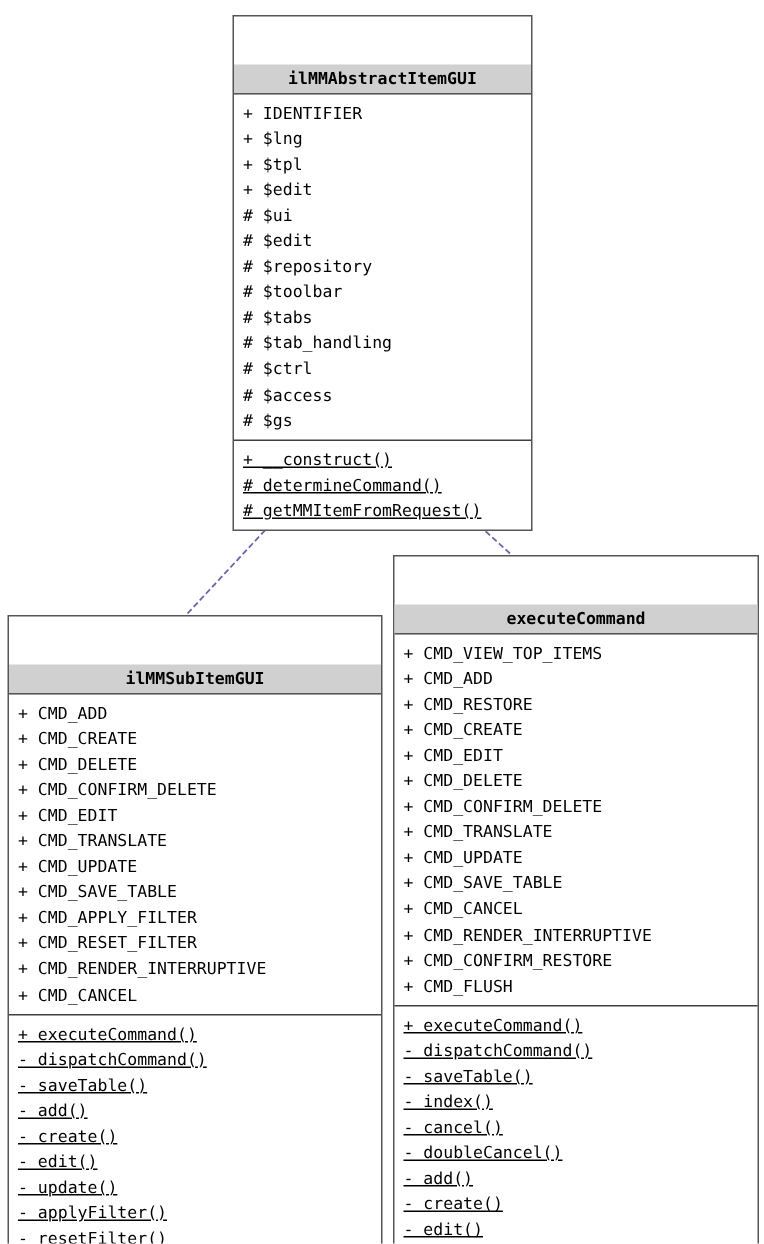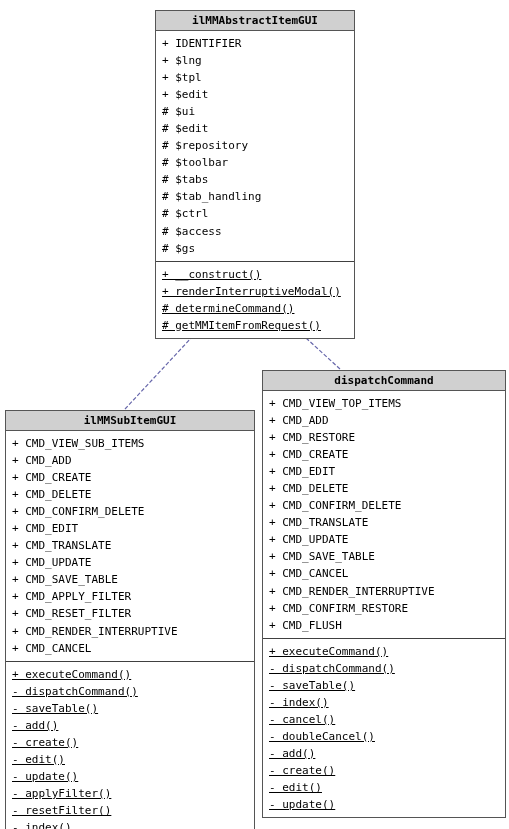--- a/index.html
+++ b/index.html
@@ -26,20 +26,21 @@
       background: #fff;
     }
 
     .uml-box .box-title {
       background: #d0d0d0;
       border-bottom: 1px solid #555;
       text-align: center;
       padding: 3px 5px;
       font-weight: bold;
       font-size: 11px;
+      margin-top: 32px;
     }
 
     .uml-box .box-section {
       border-bottom: 1px solid #404040;
       padding: 4px 6px;
       line-height: 1.55;
     }
 
     .uml-box .box-section:last-child {
       border-bottom: none;
@@ -90,30 +91,28 @@
       <p># $repository</p>
       <p># $toolbar</p>
       <p># $tabs</p>
       <p># $tab_handling</p>
       <p># $ctrl</p>
       <p># $access</p>
       <p># $gs</p>
     </div>
     <div class="box-section">
       <p>+ __construct()</p>
-      <p>+ renderInterruptiveModal()</p>
       <p># determineCommand()</p>
       <p># getMMItemFromRequest()</p>
     </div>
   </div>
 
   <div class="uml-box" style="left:5px; top:410px; width:250px;">
     <div class="box-title">ilMMSubItemGUI</div>
     <div class="box-section">
-      <p>+ CMD_VIEW_SUB_ITEMS</p>
       <p>+ CMD_ADD</p>
       <p>+ CMD_CREATE</p>
       <p>+ CMD_DELETE</p>
       <p>+ CMD_CONFIRM_DELETE</p>
       <p>+ CMD_EDIT</p>
       <p>+ CMD_TRANSLATE</p>
       <p>+ CMD_UPDATE</p>
       <p>+ CMD_SAVE_TABLE</p>
       <p>+ CMD_APPLY_FILTER</p>
       <p>+ CMD_RESET_FILTER</p>
@@ -129,21 +128,21 @@
       <p>- edit()</p>
       <p>- update()</p>
       <p>- applyFilter()</p>
       <p>- resetFilter()</p>
       <p>- index()</p>
 
     </div>
   </div>
 
   <div class="uml-box" style="left:262px; top:370px; width:244px;">
-    <div class="box-title">dispatchCommand</div>
+    <div class="box-title">executeCommand</div>
     <div class="box-section">
       <p>+ CMD_VIEW_TOP_ITEMS</p>
       <p>+ CMD_ADD</p>
       <p>+ CMD_RESTORE</p>
       <p>+ CMD_CREATE</p>
       <p>+ CMD_EDIT</p>
       <p>+ CMD_DELETE</p>
       <p>+ CMD_CONFIRM_DELETE</p>
       <p>+ CMD_TRANSLATE</p>
       <p>+ CMD_UPDATE</p>

